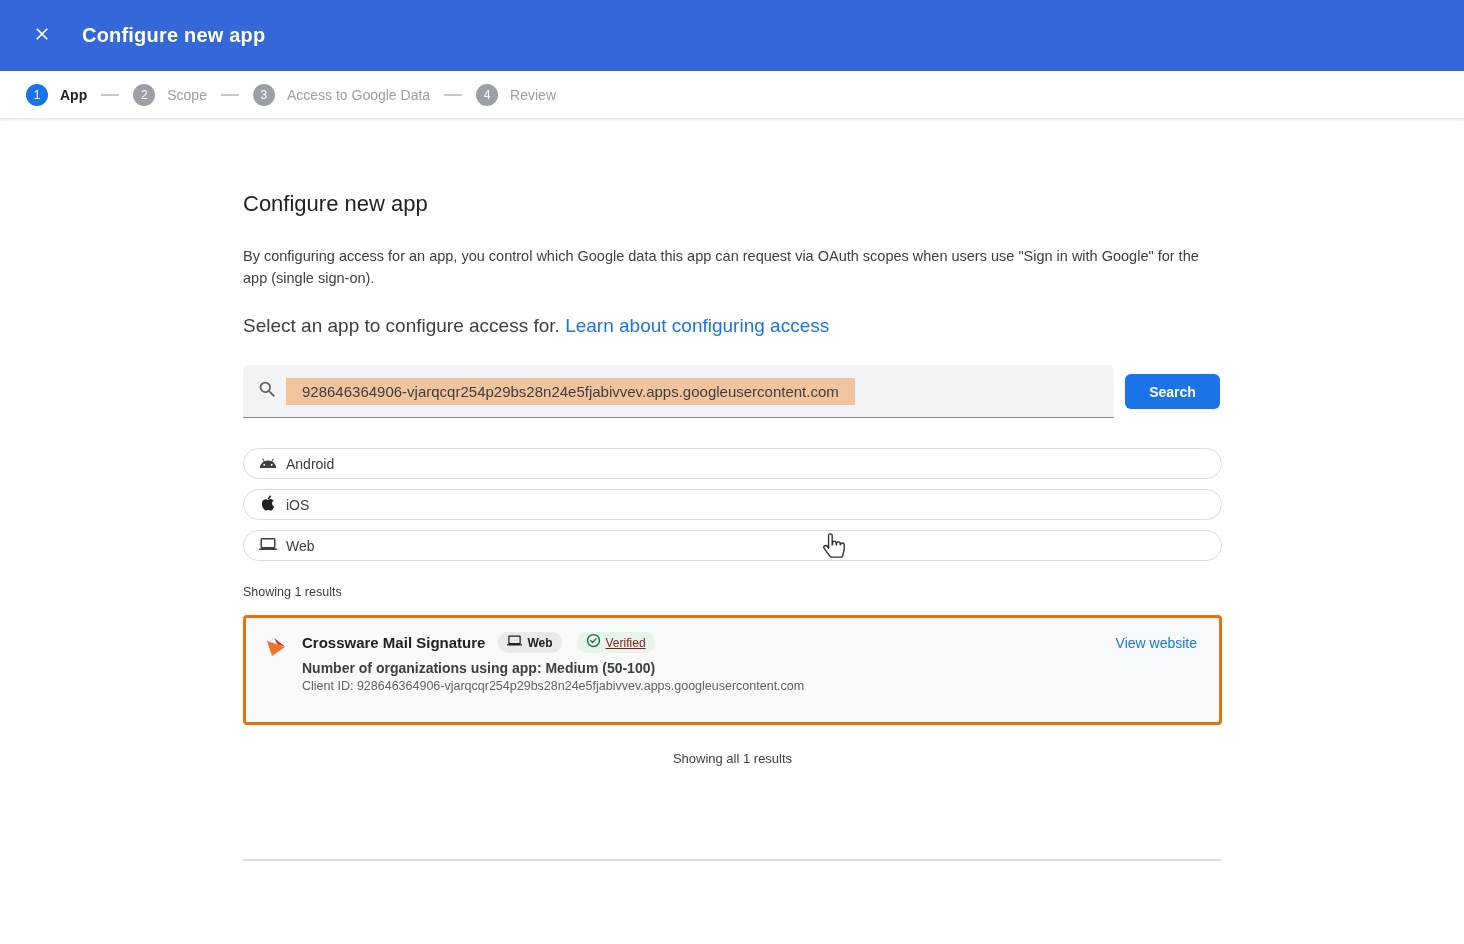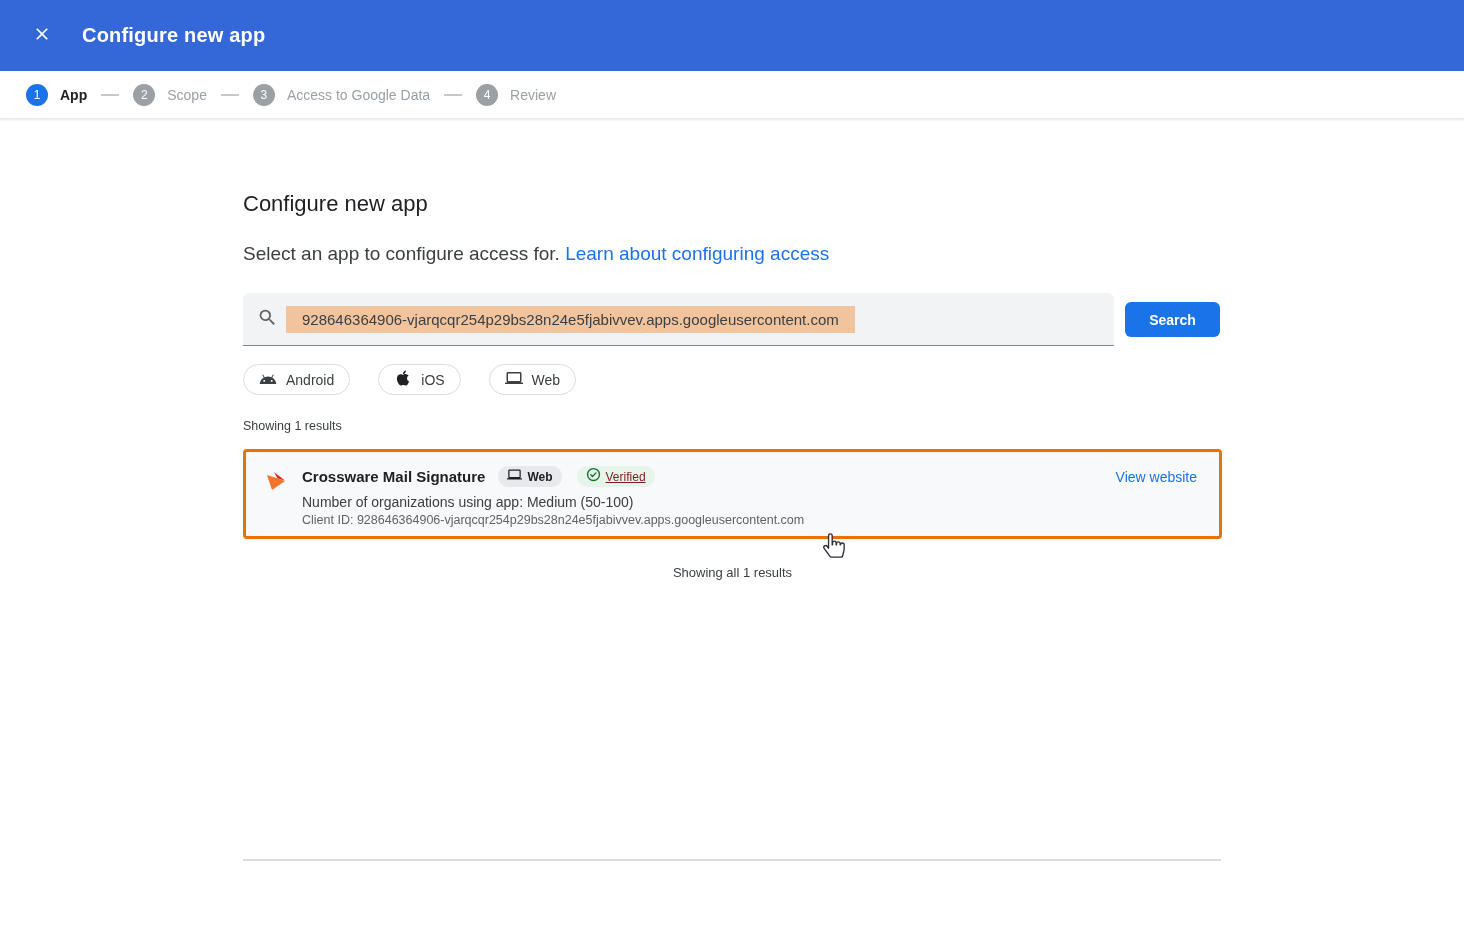--- a/index.html
+++ b/index.html
@@ -34,42 +34,42 @@
   
   .search-row { margin-top: 28px; display: flex; align-items: flex-start; }
   .search-box { width: 871px; height: 53px; background: #f1f3f4; border-radius: 6px 6px 0 0;
     border-bottom: 1px solid #80868b; display: flex; align-items: center; padding: 0 14px; cursor: text; }
   .search-box svg { width: 21px; height: 21px; flex: 0 0 auto; }
   .search-value { margin-left: 8px; font-size: 15px; color: #3c4043; background: #f2c49e; padding: 5px 16px; white-space: nowrap; }
   .search-btn { margin-left: 11px; margin-top: 9px; width: 95px; height: 35px; background: #1a73e8; color: #fff;
     border: none; border-radius: 6px; font-size: 14px; font-weight: 700; font-family: inherit; cursor: pointer; }
 
   
-  .chips { margin-top: 18px; display: flex; gap: 28px; }
+  .chips { margin-top: 30px; display: flex; gap: 10px; flex-direction: column; }
   .chip { height: 31px; border: 1px solid #dadce0; border-radius: 16px; background: #fff;
     display: flex; align-items: center; padding: 0 15px; gap: 9px; cursor: pointer; }
   .chip svg { width: 18px; height: 18px; }
   .chip-label { font-size: 14px; font-weight: 500; color: #3c4043; }
 
   .results-count { margin-top: 24px; font-size: 12.5px; color: #3c4043; }
 
   
   .result-card { margin-top: 16px; background: #f8f9fa; border: 3px solid #e8710a; border-radius: 4px;
-    height: 90px; display: flex; padding: 14px 22px 0 19px; position: relative; cursor: pointer; }
+    height: 110px; display: flex; padding: 14px 22px 0 19px; position: relative; cursor: pointer; }
   .app-logo { width: 24px; height: 24px; margin-top: 3px; flex: 0 0 au; }
   .card-text { margin-left: 13px; flex: 1; }
   .card-title-row { display: flex; align-items: center; }
   .app-name { font-size: 15px; font-weight: 700; color: #202124; }
   .badge { display: flex; align-items: center; gap: 5px; border-radius: 10px; height: 21px; padding: 0 9px; }
   .badge-web { background: #e7e9ec; margin-left: 13px; }
   .badge-web .badge-label { font-size: 12px; font-weight: 700; color: #202124; }
   .badge-verified { background: #e6f4ea; margin-left: 15px; }
   .badge-verified .badge-label { font-size: 12px; font-weight: 400; color: #7f1d1d; text-decoration: underline; }
   .view-website { margin-left: auto; font-size: 14px; font-weight: 500; color: #1a73e8; text-decoration: none; cursor: pointer; }
-  .orgs-line { margin-top: 7px; font-size: 14px; color: #3c4043; }
+  .orgs-line { margin-top: 7px; font-size: 14px; color: #3c4043; font-weight: bold; }
   .client-line { margin-top: 3px; font-size: 12.5px; color: #5f6368; }
 
   .results-footer { margin-top: 26px; text-align: center; font-size: 13px; color: #3c4043; }
 
   .bottom-divider { position: absolute; left: 243px; width: 978px; top: 859px; height: 2px; background: #dadce0; }
 
   
   .cursor { position: absolute; left: 822px; top: 531px; width: 24px; height: 29px; z-index: 10; pointer-events: none; }
 </style>
 </head>
@@ -106,20 +106,21 @@
     <div class="step-dash"></div>
     <div class="step">
       <div class="step-circle">4</div>
       <div class="step-label">Review</div>
     </div>
   </div>
 
   <div class="content">
     <h1 class="page-heading">Configure new app</h1>
 
+    <p class="desc">By configuring access for an app, you control which Google data this app can request via OAuth scopes when users use "Sign in with Google" for the app (single sign-on).</p>
 
     <p class="select-line"><span>Select an app to configure access for. </span><a class="learn-link">Learn about configuring access</a></p>
 
     <div class="search-row">
       <div class="search-box">
         <span>
           <svg viewBox="0 0 24 24" width="21" height="21">
               <path fill="#5f6368" d="M15.5 14h-.79l-.28-.27A6.471 6.471 0 0 0 16 9.5 6.5 6.5 0 1 0 9.5 16c1.61 0 3.09-.59 4.23-1.57l.27.28v.79l5 4.99L20.49 19l-4.99-5zm-6 0C7.01 14 5 11.99 5 9.5S7.01 5 9.5 5 14 7.01 14 9.5 11.99 14 9.5 14z"></path>
             </svg>
         </span>

